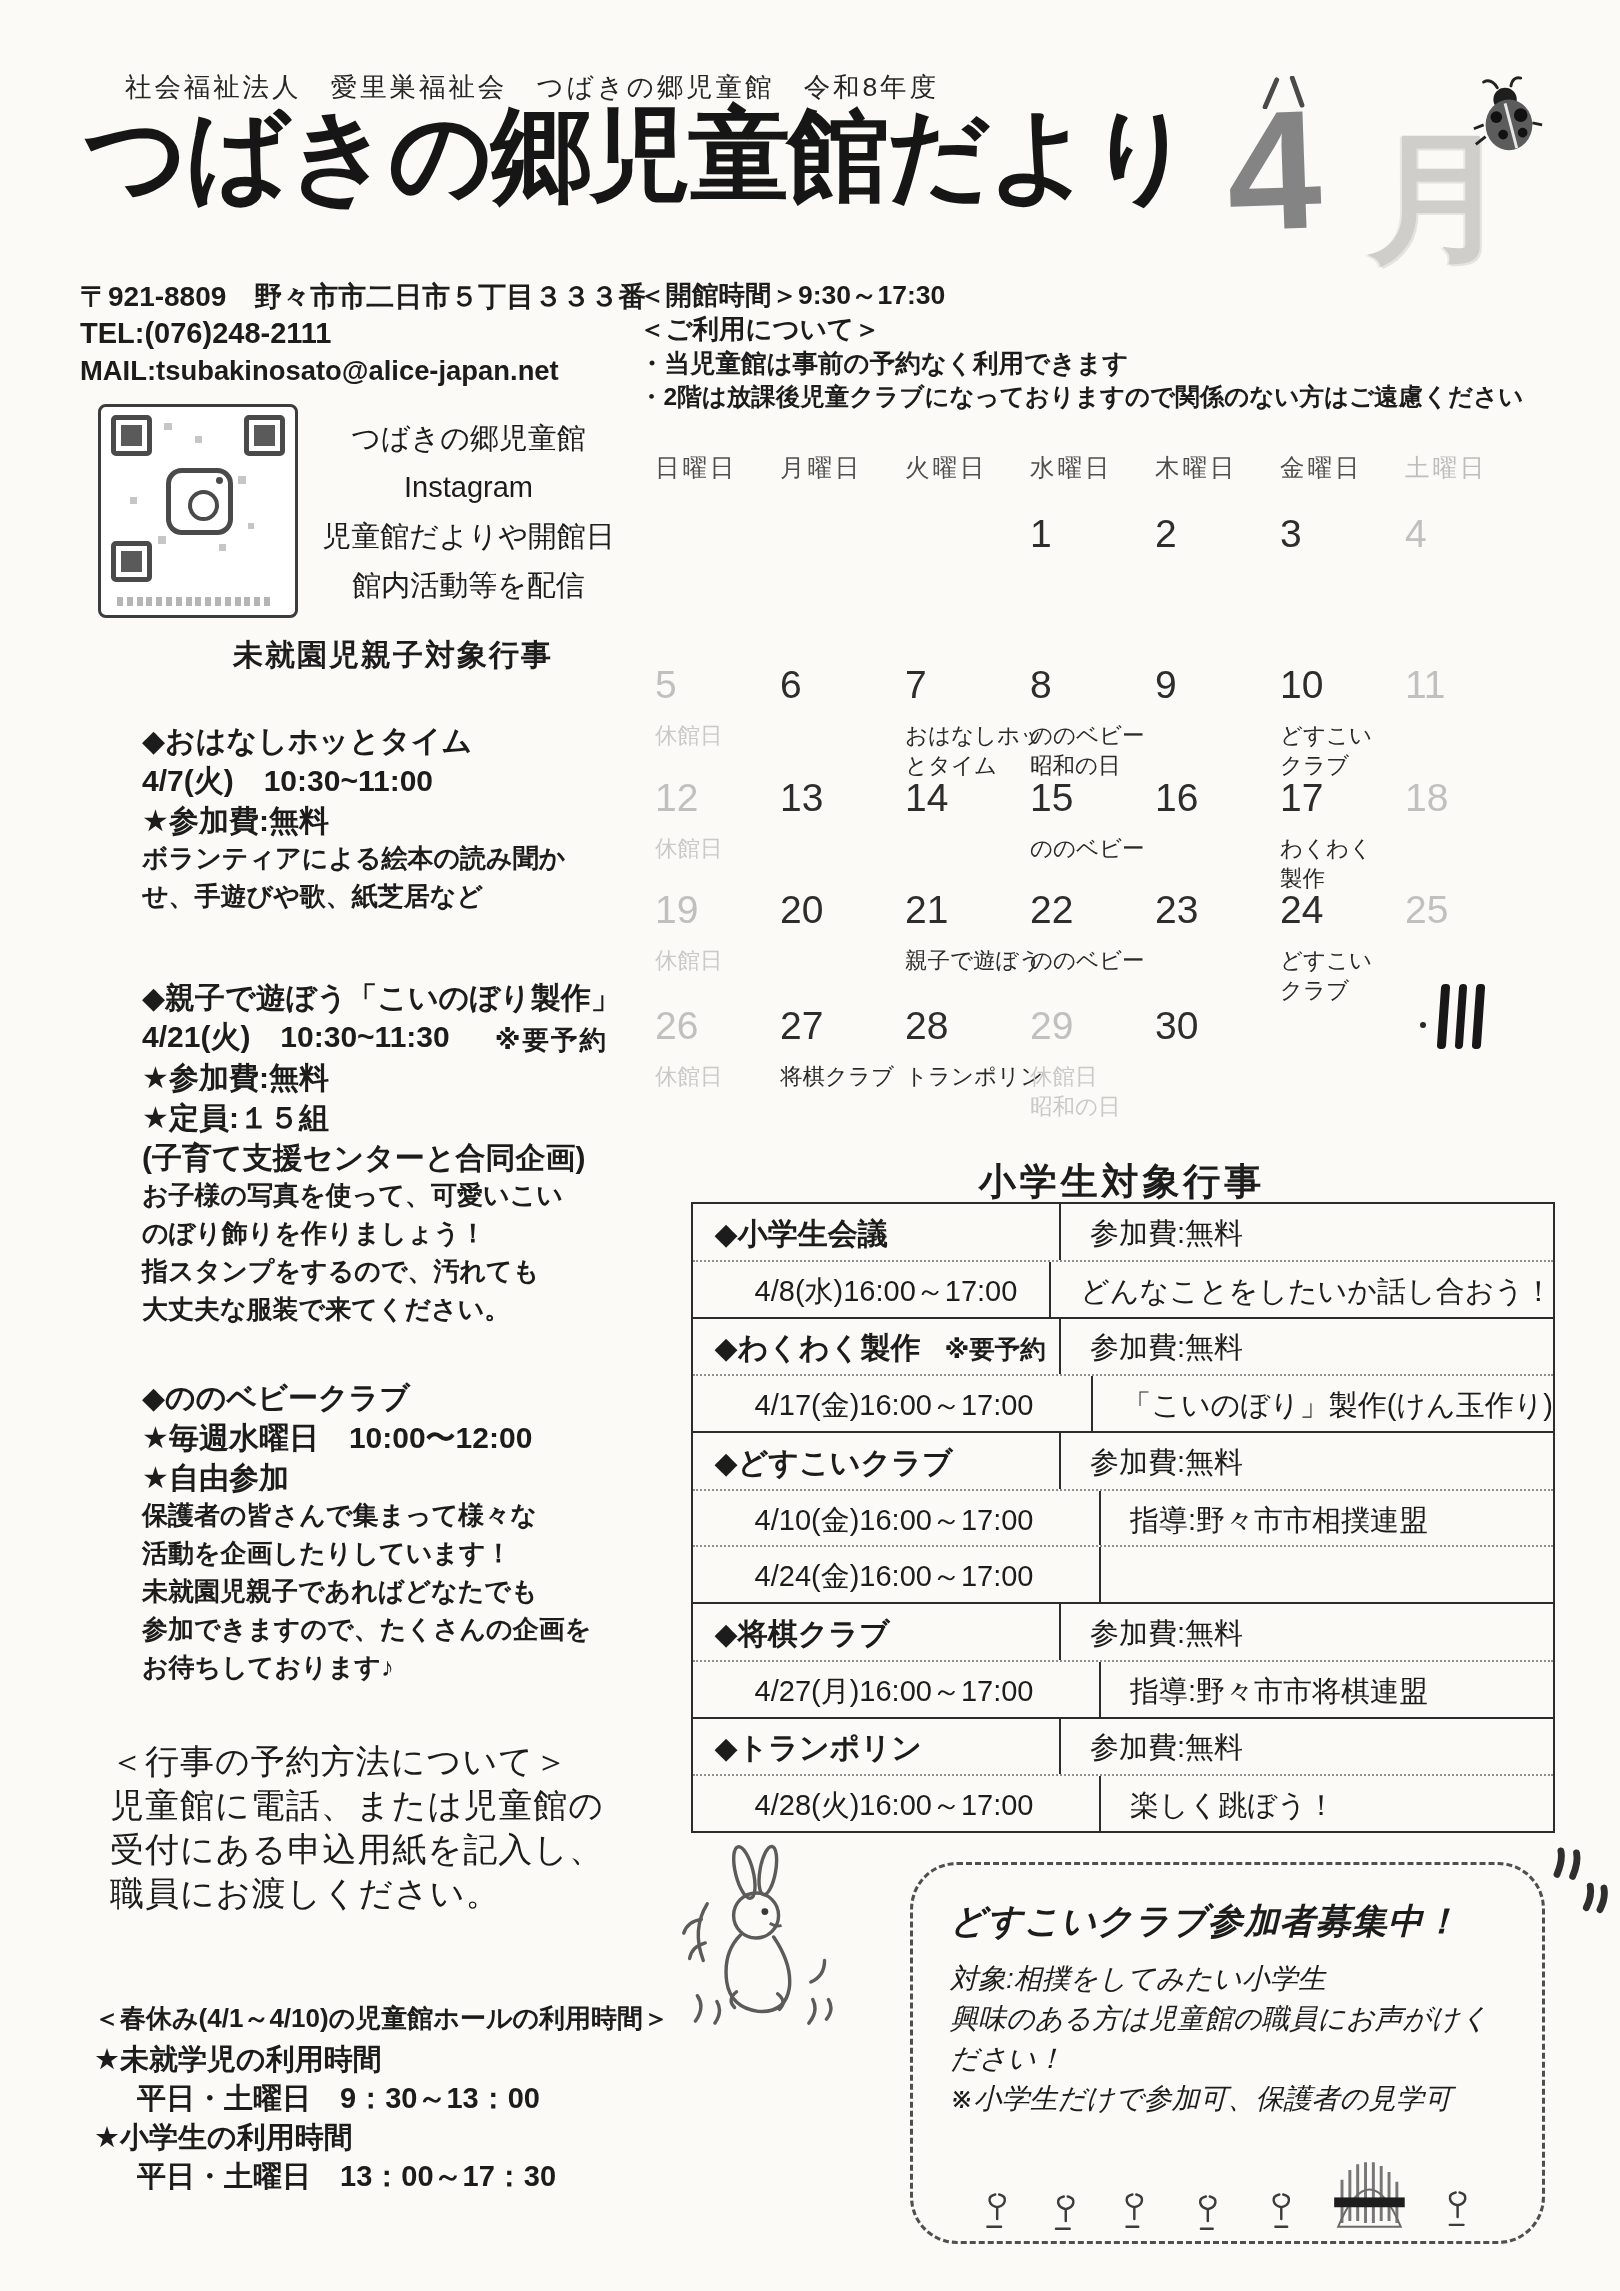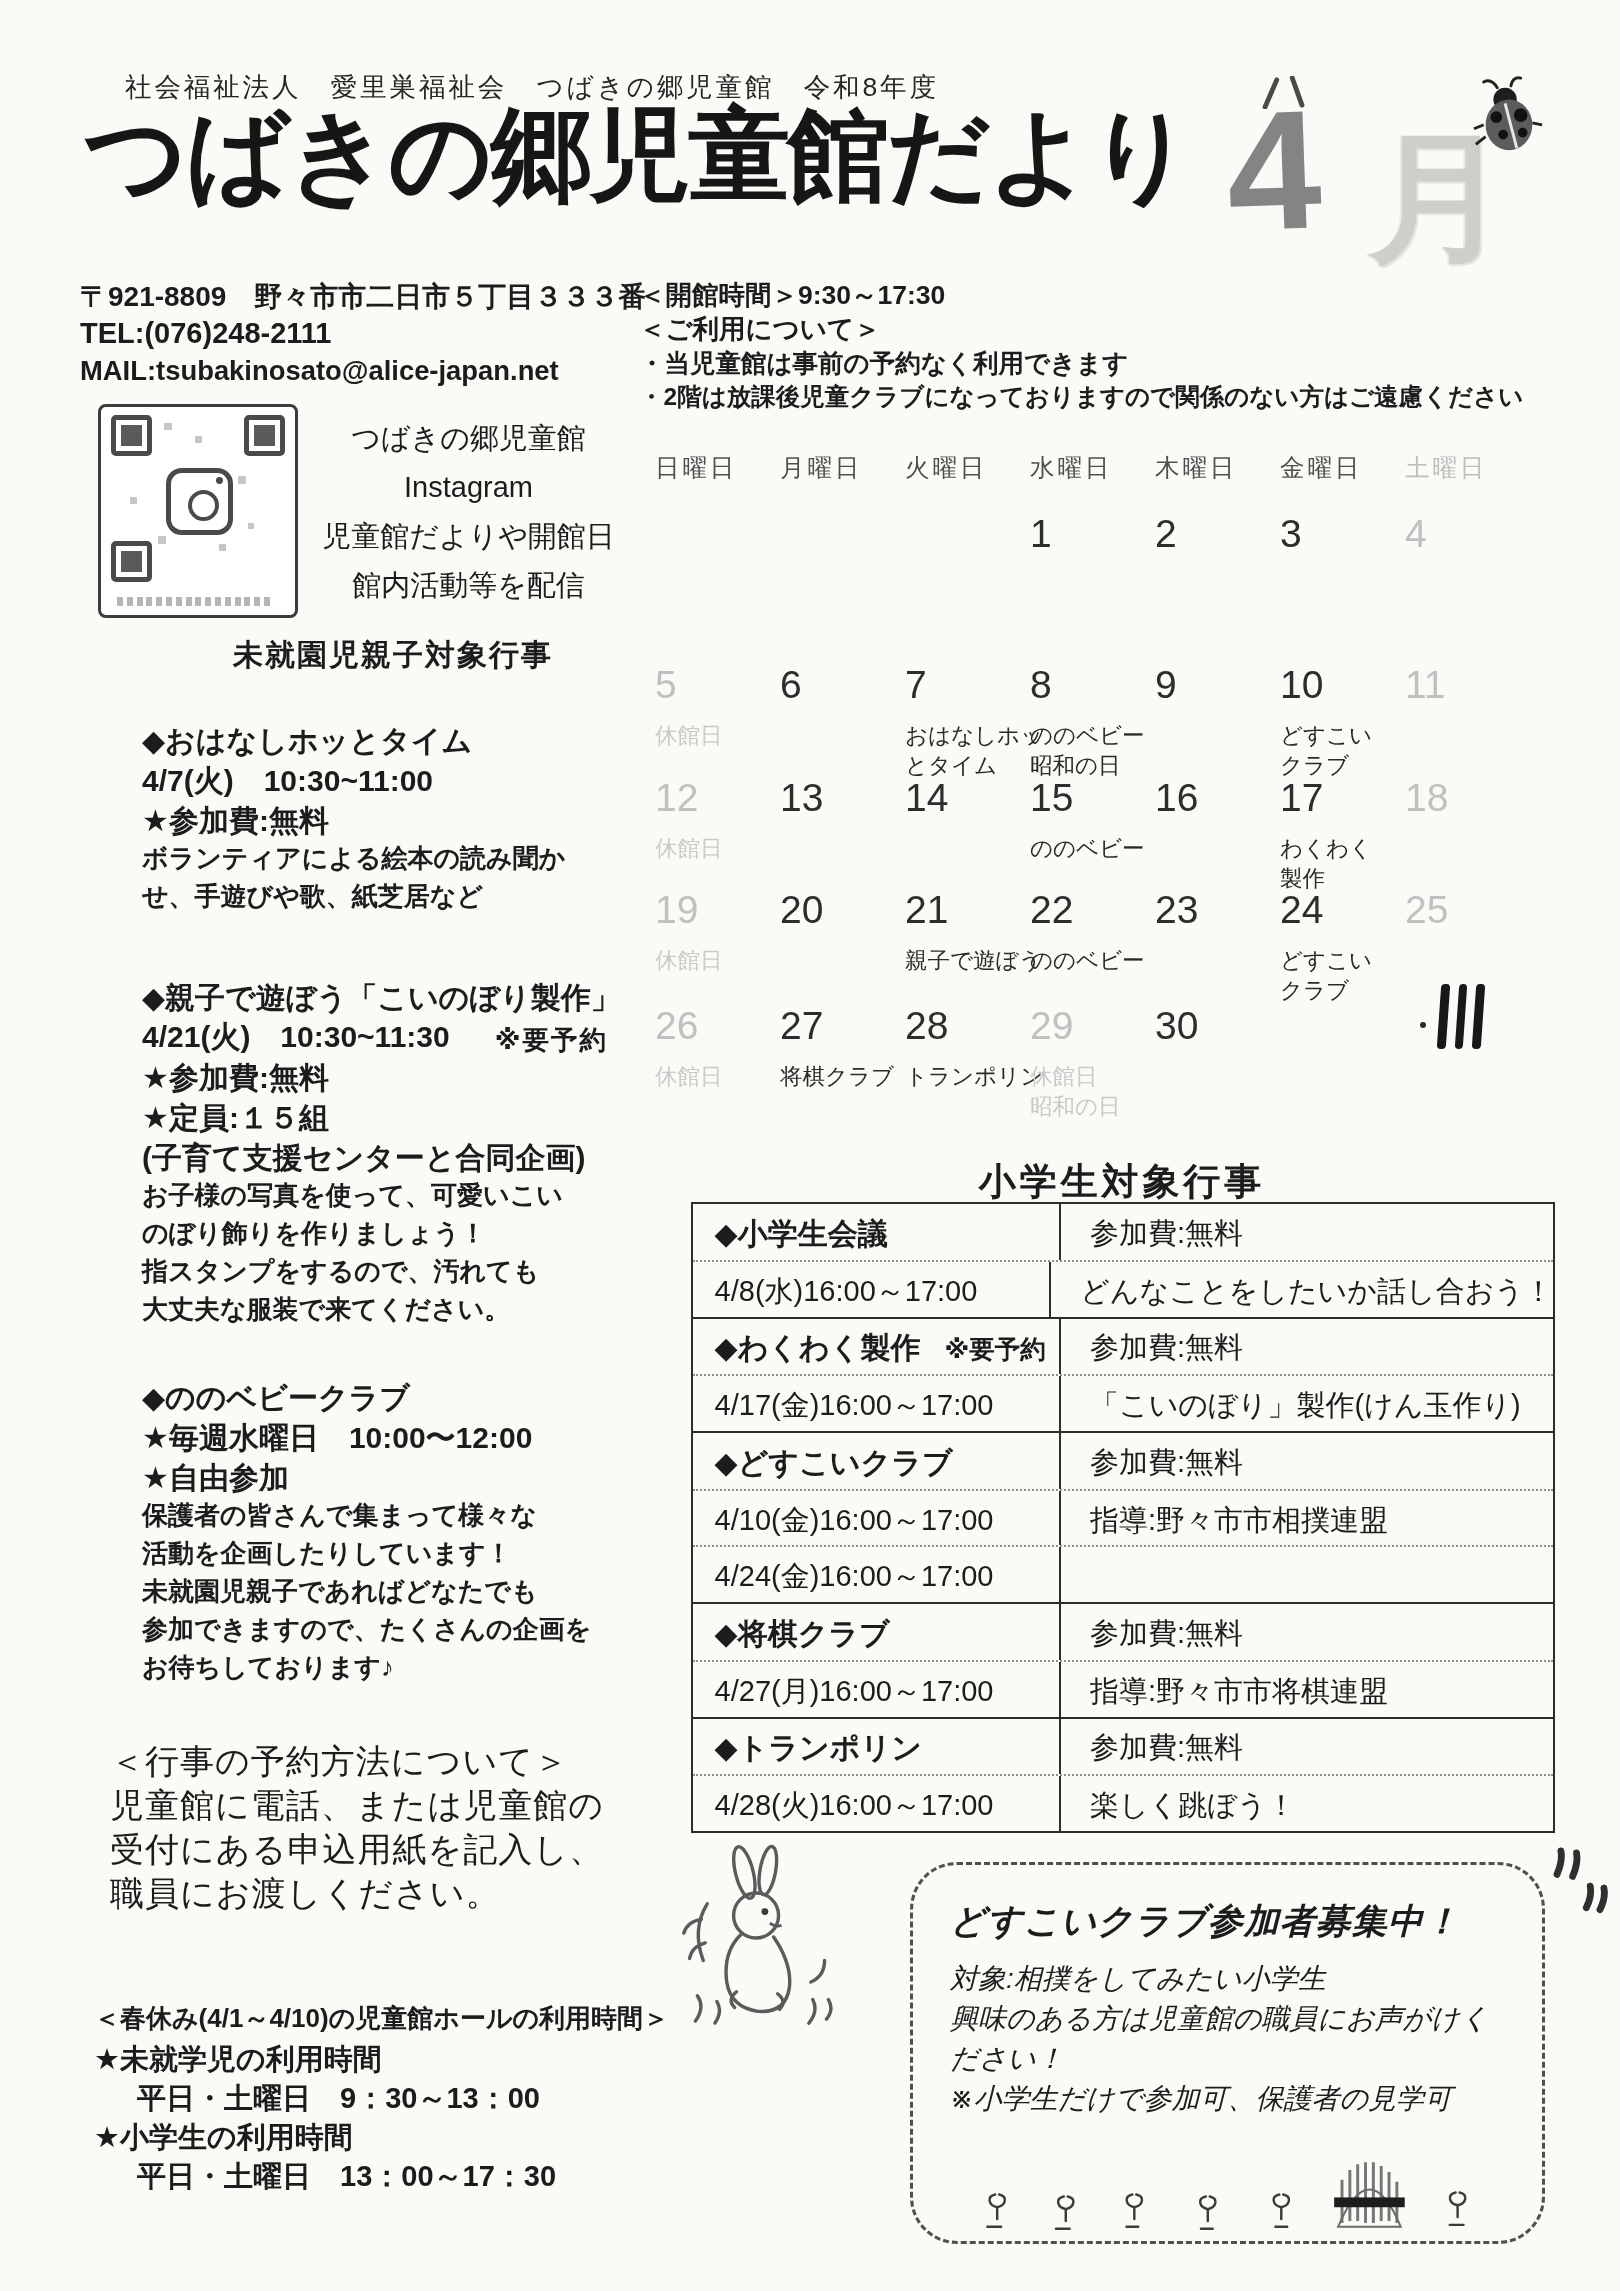--- a/index.html
+++ b/index.html
@@ -57,21 +57,21 @@
   .dnum + .dnote{margin-top:13.7px;}
   .dnote.dim{color:#c9c9c9;}
   .smark{left:1439px;top:984px;display:flex;gap:8.8px;transform:skewX(-4deg);}
   .smark b{display:block;width:8.8px;height:65px;background:#181818;border-radius:3.9px;}
   .sdot{left:1420px;top:1022px;width:5.9px;height:5.9px;background:#2a2a2a;border-radius:50%;}
   
   .ehead{left:686px;top:1157px;width:872px;text-align:center;font-size:37px;font-weight:800;letter-spacing:3.9px;}
   .etable{left:691px;top:1202px;width:864px;border:2.9px solid #2c2c2c;box-sizing:border-box;}
   .erow{display:flex;min-height:56px;box-sizing:border-box;}
   .sep-solid{border-top:2.9px solid #2c2c2c;}
-  .sep-dot{border-top:2px dotted #8f8f8f;}
+  .sep-dot{border-top:2px dotted #8f8f8f;padding-left:40px;}
   .cl{width:368px;border-right:2.9px solid #2c2c2c;box-sizing:border-box;padding:9.8px 0 4.9px 21.6px;white-space:nowrap;}
   .cr{flex:1;padding:9.8px 0 4.9px 29px;font-size:29px;font-weight:500;white-space:nowrap;}
   .gtitle{font-size:30px;font-weight:800;}
   .gnote{font-size:25.5px;font-weight:600;margin-left:19.6px;}
   .twhen{font-size:29px;font-weight:500;}
   
   .rec{left:910px;top:1862px;width:635px;height:382px;border:3.9px dashed #4f4f4f;border-radius:47px;
        box-sizing:border-box;padding:33px 29px 9.8px 37px;font-style:italic;}
   .rec .rt{font-size:35px;font-weight:800;letter-spacing:1px;margin-bottom:13.7px;white-space:nowrap;}
   .rec .rl{font-size:28px;font-weight:500;line-height:40px;white-space:nowrap;}

